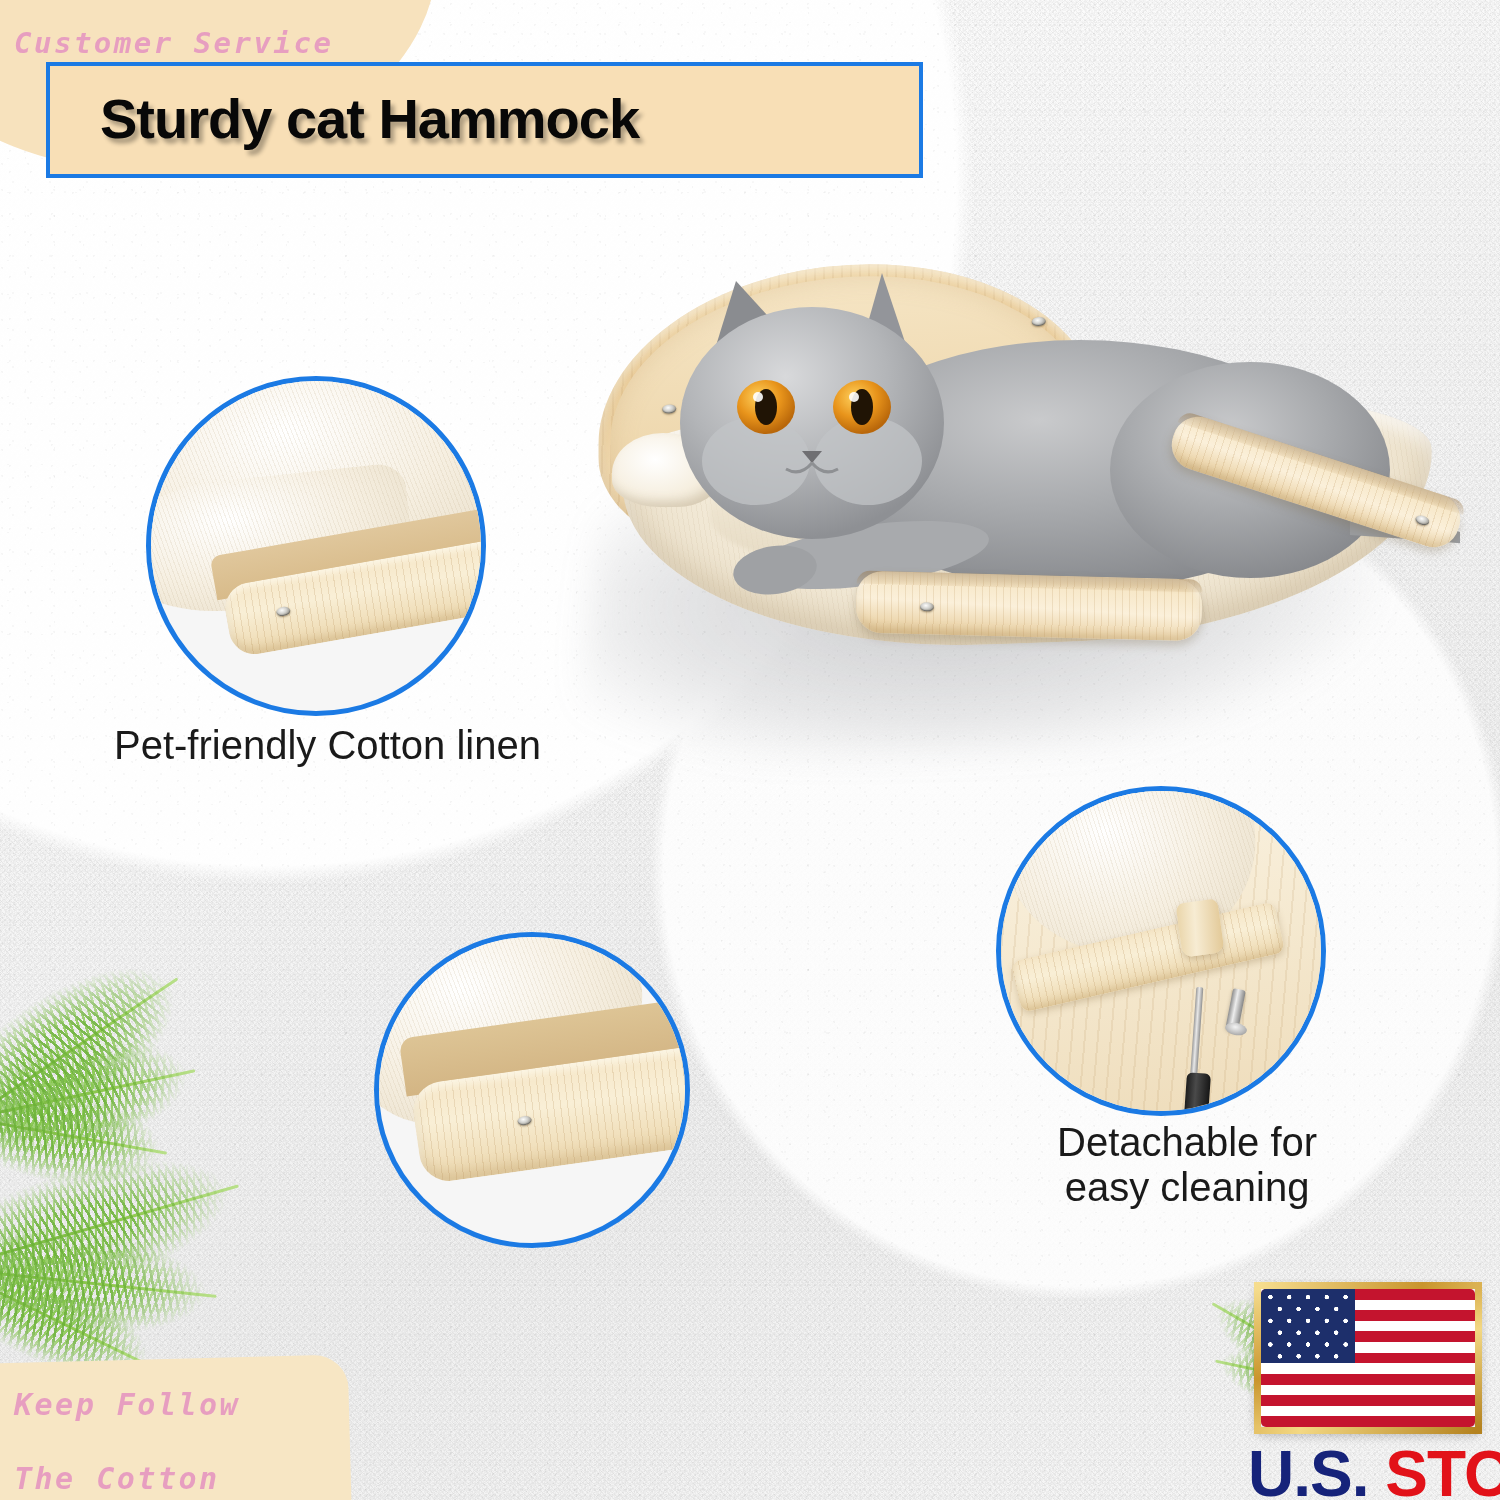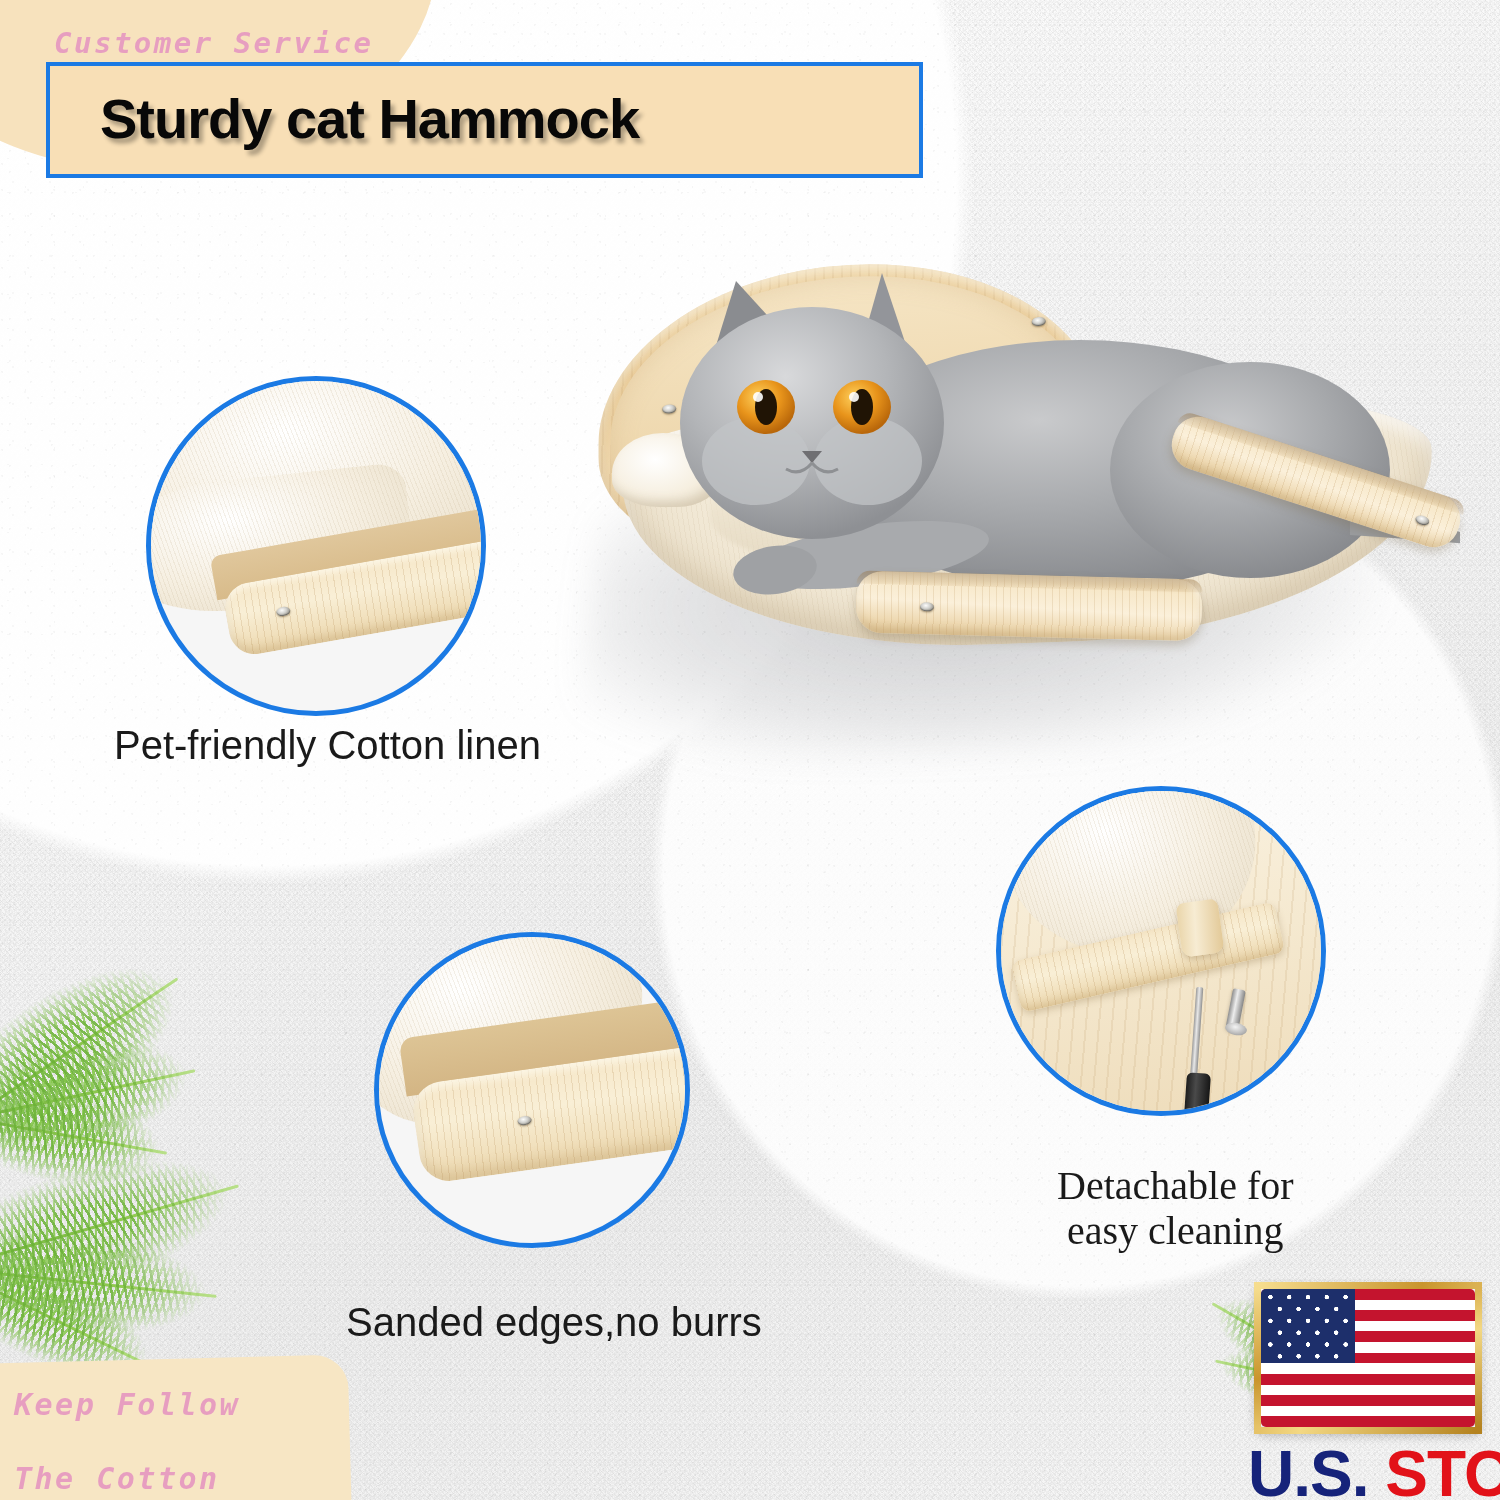--- a/index.html
+++ b/index.html
@@ -57,21 +57,20 @@
   .cs-text {
     position: absolute;
     left: 14px; top: 26px;
     font-family: "DejaVu Sans Mono", monospace;
     font-style: italic;
     font-weight: 700;
     font-size: 29px;
     letter-spacing: 2.5px;
     color: #e79ec0;
     white-space: nowrap;
-    margin-left: 40px;
   }
 
   
   .title-banner {
     position: absolute;
     left: 46px; top: 62px;
     width: 877px; height: 116px;
     background: #f8dfb6;
     border: 4px solid #1b7ae4;
   }
@@ -312,21 +311,21 @@
     position: absolute;
     font-family: "Liberation Sans", sans-serif;
     font-weight: 400;
     color: #1a1a1a;
     line-height: 1.12;
     white-space: pre-line;
     text-align: center;
   }
   #cap-linen  { left: 114px;  top: 723px;  font-size: 40px; }
   #cap-edges  { left: 346px;  top: 1300px; font-size: 40px; }
-  #cap-detach { left: 1057px; top: 1164px; font-size: 40px; font-family: Liberation Serif, serif; }
+  #cap-detach { left: 1057px; top: 1120px; font-size: 40px; }
 
   
   .palm { position: absolute; transform-origin: left center; }
   .frond {
     position: absolute;
     height: 0; width: 0;
   }
   .frond::before {
     content: "";
     position: absolute;
@@ -549,21 +548,20 @@
   </div>
   <div class="caption" id="cap-linen">Pet-friendly Cotton linen</div>
 
   <div class="detail-circle" id="circle-edges">
     <div class="dc-fleece fab"></div>
     <div class="dc-wood bar-top"></div>
     <div class="dc-wood bar">
       <div class="screw" style="left:102px; top:46px;"></div>
     </div>
   </div>
-  <div class="caption" id="cap-edges">Sanded edges,no burrs</div>
 
   <div class="detail-circle" id="circle-detach">
     <div class="planks"></div>
     <div class="dc-fleece fab"></div>
     <div class="dc-wood strip"></div>
     <div class="dowel"></div>
     <div class="screwdriver-shaft"></div>
     <div class="screwdriver-handle"></div>
     <div class="loose-screw"></div>
     <div class="loose-screw-head"></div>

